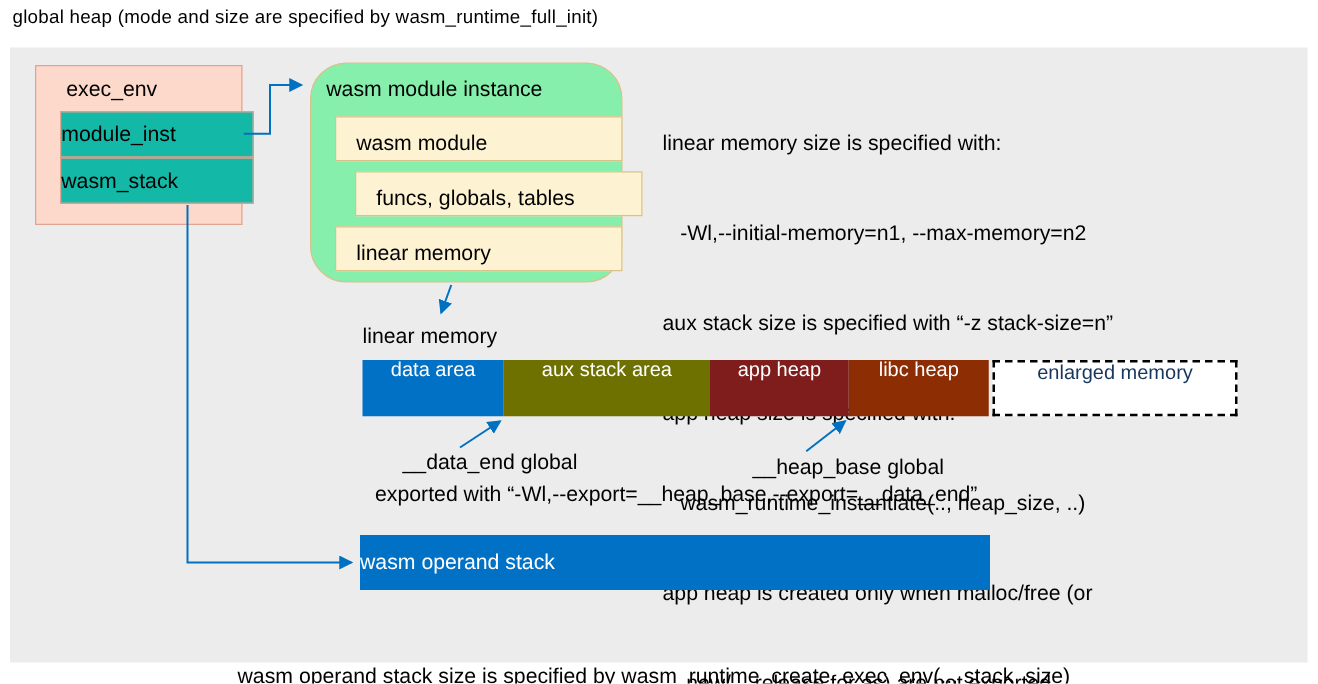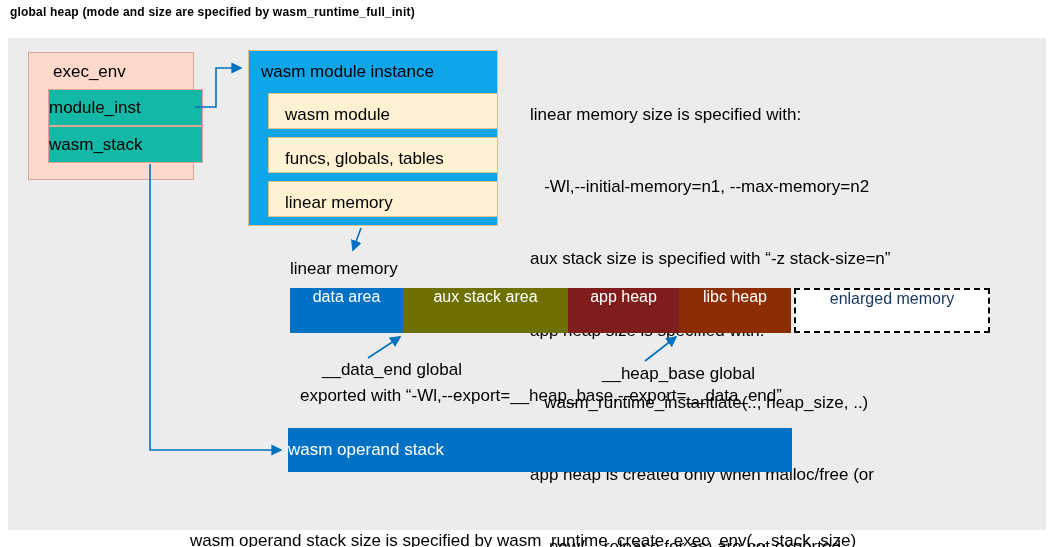--- a/index.html
+++ b/index.html
@@ -1,37 +1,37 @@
 <!DOCTYPE html>
 <html><head>
 <meta charset="utf-8">
 <style>
   * { margin:0; padding:0; box-sizing:border-box; }
   html,body { background:#ffffff; }
   body { font-family:"Liberation Sans","DejaVu Sans",sans-serif; color:#000; }
   .page { position:relative; width:1054px; height:547px; background:#ffffff; overflow:hidden; }
 
-  .title { position:absolute; left:10px; top:5px; font-size:12px; font-weight:700; letter-spacing:.2px;text-align:right; }
+  .title { position:absolute; left:10px; top:5px; font-size:15px; font-weight:400; letter-spacing:.2px;text-align:right; }
 
   .panel { position:absolute; left:8px; top:38px; width:1038px; height:492px; background:#ececec; }
 
   .box { position:absolute; border:1px solid; }
   .box-header { padding-left:12px; font-size:17px; }
 
   .exec-env { left:28px; top:52px; width:166px; height:128px; background:#fcd9cb; border-color:#e2a492; }
   .exec-env .box-header { height:37px; line-height:37px;padding-left:24px; }
   .exec-env .inner { position:absolute; left:19px; width:155px; height:37px; line-height:35px; padding-left:0;
                      font-size:17px; background:#14b8a6; border:1px solid #e2a492; }
   .mi0 { top:36px; } .mi1 { top:73px; }
 
-  .wmi { left:248px; top:50px; width:250px; height:176px; background:#0ea5e9; border-color:#d8c28c; }
+  .wmi { left:248px; top:50px; width:250px; height:176px; background:#86efac; border-color:#d8c28c;border-radius:29px; }
   .wmi .box-header { height:42px; line-height:42px; }
   .wmi .inner { position:absolute; left:19px; width:230px; height:36px; line-height:42px; padding-left:16px;
                 font-size:17px; background:#fdf3d3; border:1px solid #d8c28c; }
-  .wi0 { top:42px; } .wi1 { top:86px; } .wi2 { top:130px; }
+  .wi0 { top:42px; } .wi1 { top:86px;margin-left:16px; } .wi2 { top:130px; }
 
   .notes-top { position:absolute; left:530px; top:55px; font-size:17px; line-height:24px; white-space:pre; }
   .notes-bottom { position:absolute; left:190px; top:478px; font-size:17px; line-height:25px; white-space:pre; }
 
   .linear-label { position:absolute; left:290px; top:259px; font-size:17px; }
 
   .membar { position:absolute; left:290px; top:288px; height:45px; display:flex; }
   .seg { display:flex; align-items:flex-start; justify-content:center; font-size:16px; color:#fff; }
   .seg-data { width:113px; background:#0071c5; }
   .seg-aux  { width:165px; background:#6e7100; }

